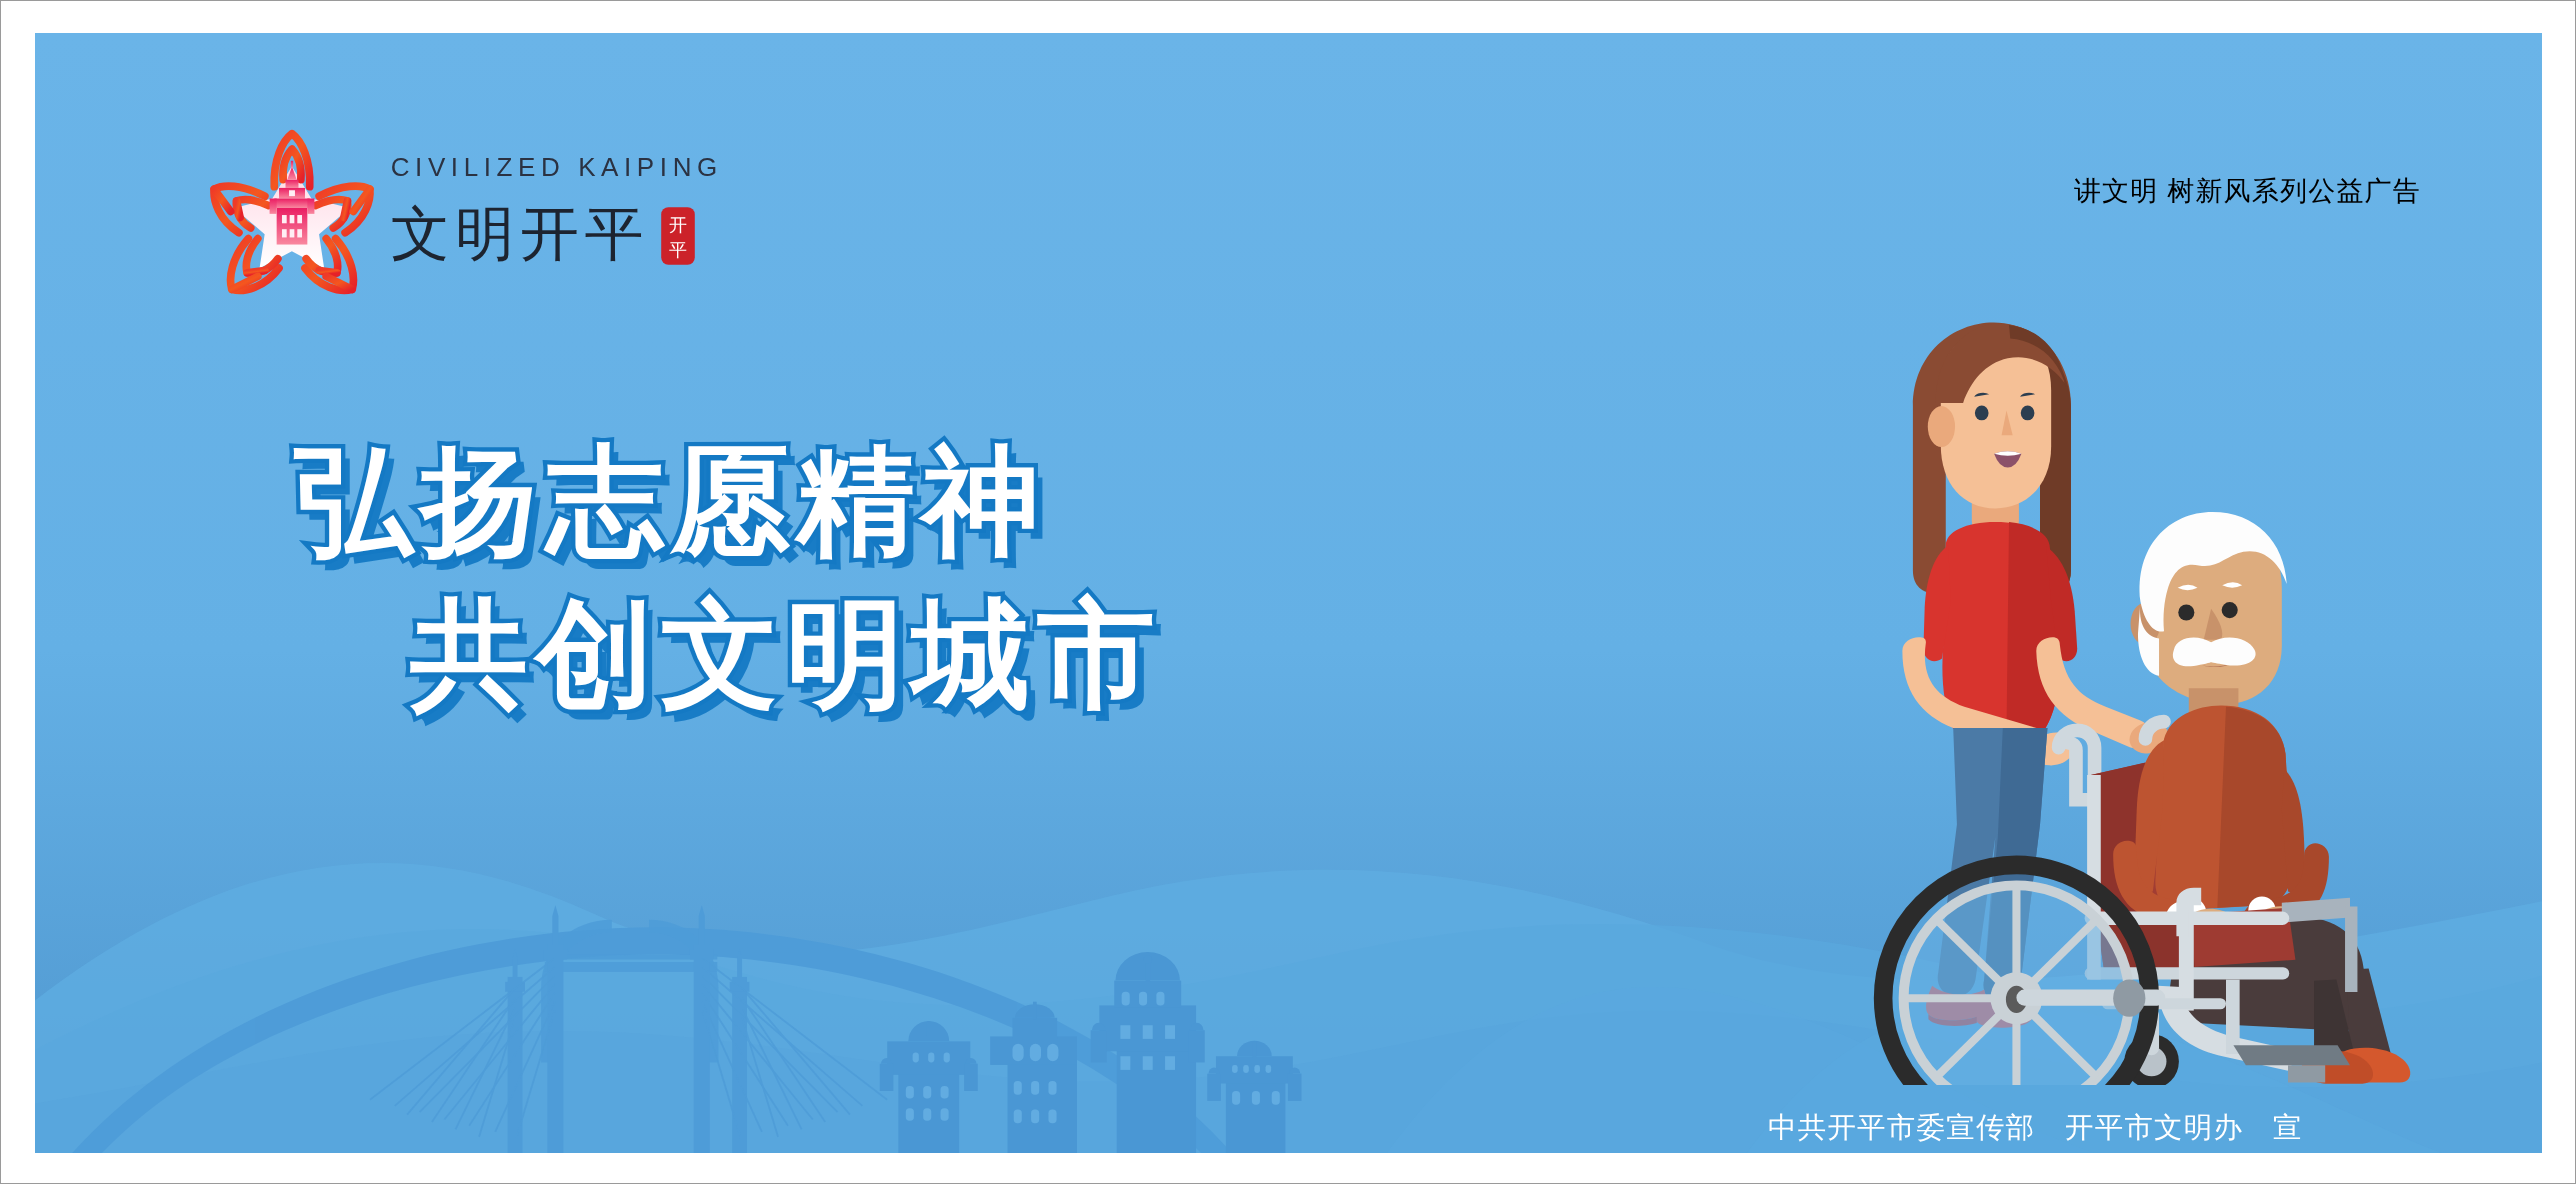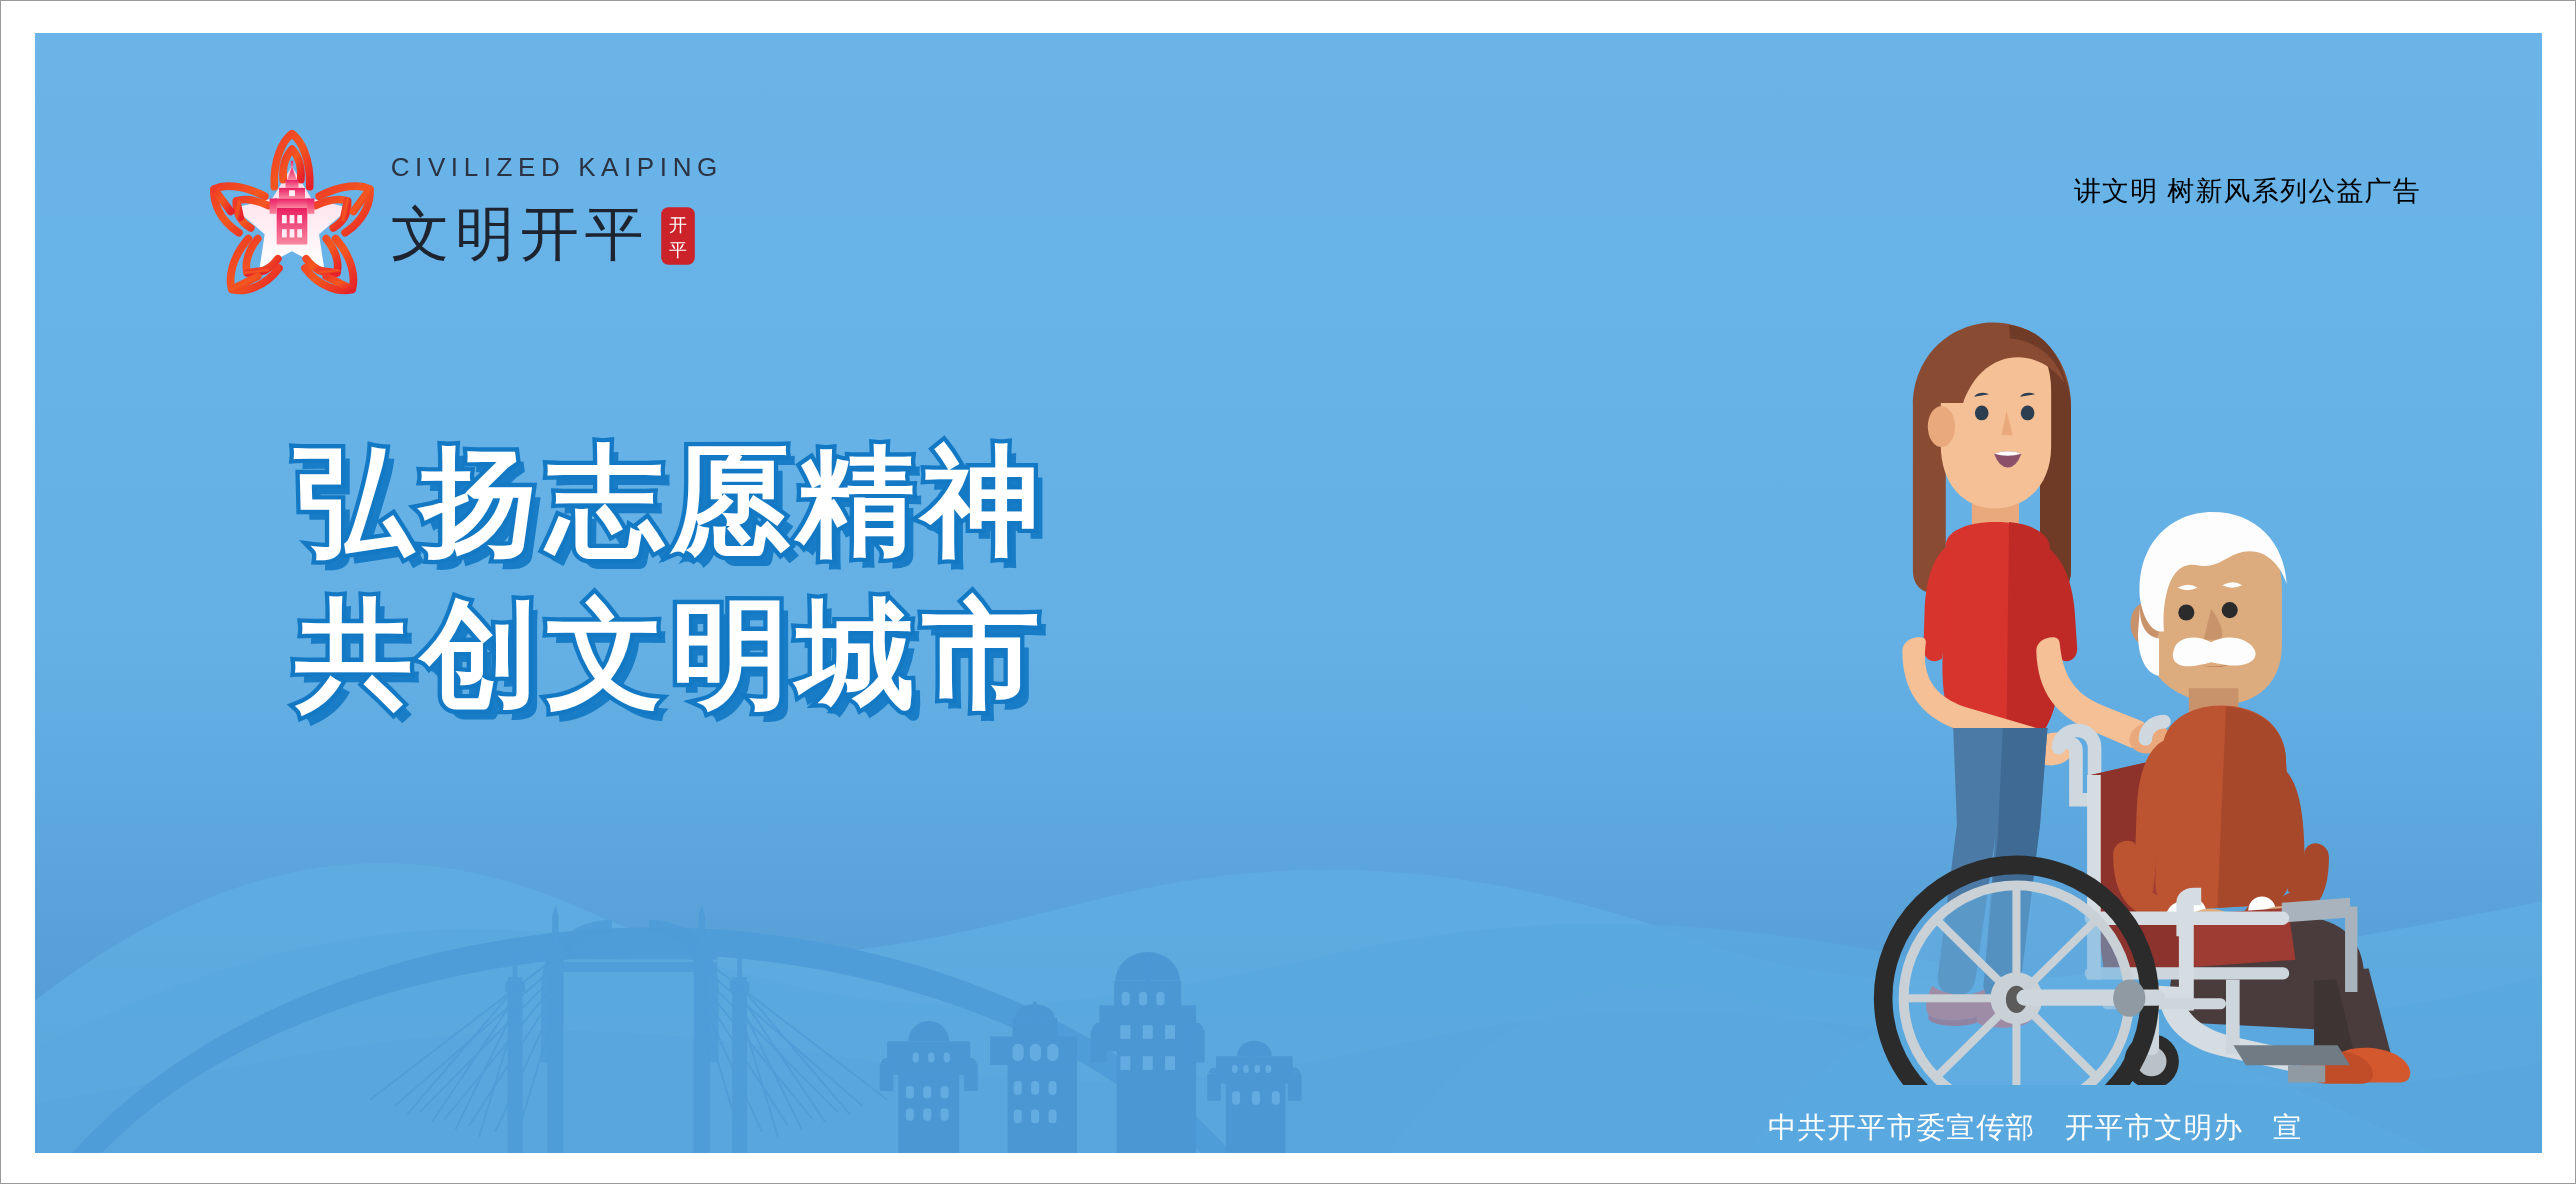--- a/index.html
+++ b/index.html
@@ -60,21 +60,21 @@
   }
   .hl-line{
     font-size:118px;line-height:1.30;
     font-weight:bold;letter-spacing:7.4px;
     color:#ffffff;white-space:nowrap;
     -webkit-text-stroke:8.7px #1479c4;
     paint-order:stroke fill;
     text-shadow:8.7px 10px 0 rgba(20,121,196,0.95);
     font-family:"DejaVu Sans","Liberation Sans",sans-serif;
   }
-  .hl-line.indent{}
+  .hl-line.indent{margin-left:115px;}
   
   .credit{
     position:absolute;left:1733px;top:1076px;
     font-size:28.5px;color:#ffffff;letter-spacing:1.2px;
     white-space:nowrap;
   }
   
   .illustration{
     position:absolute;right:68px;bottom:68px;
     width:620px;height:806px;

